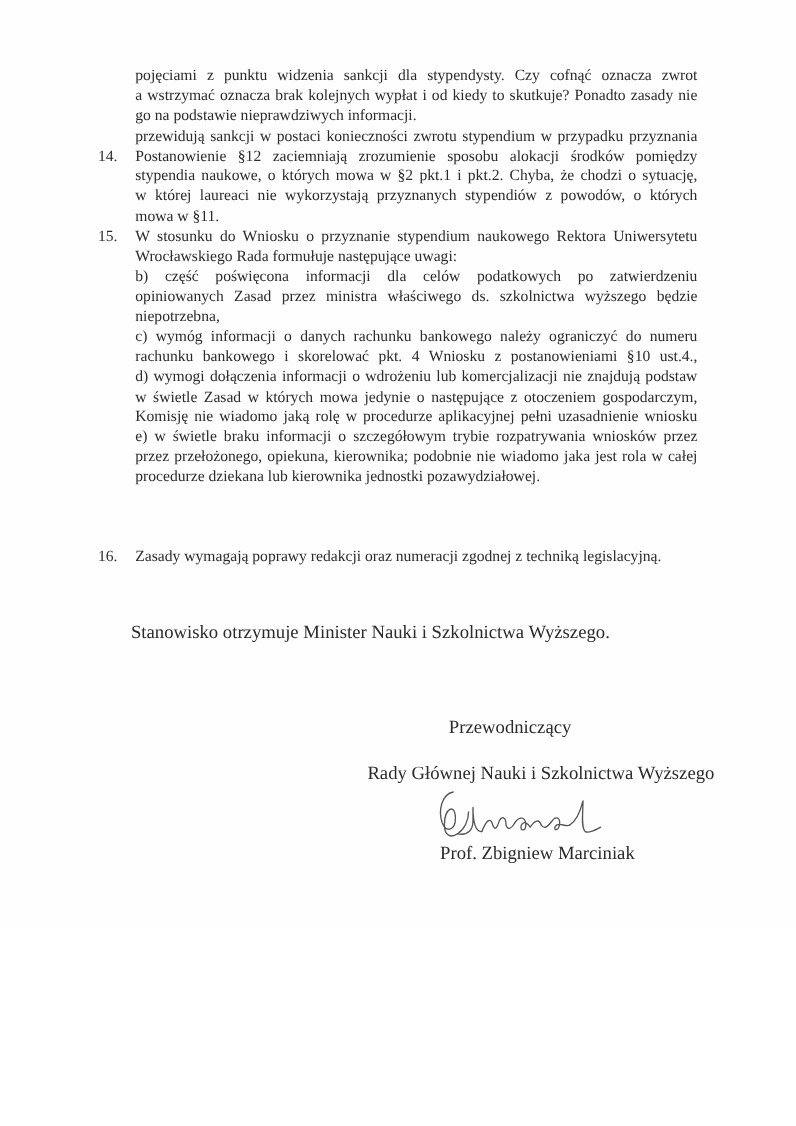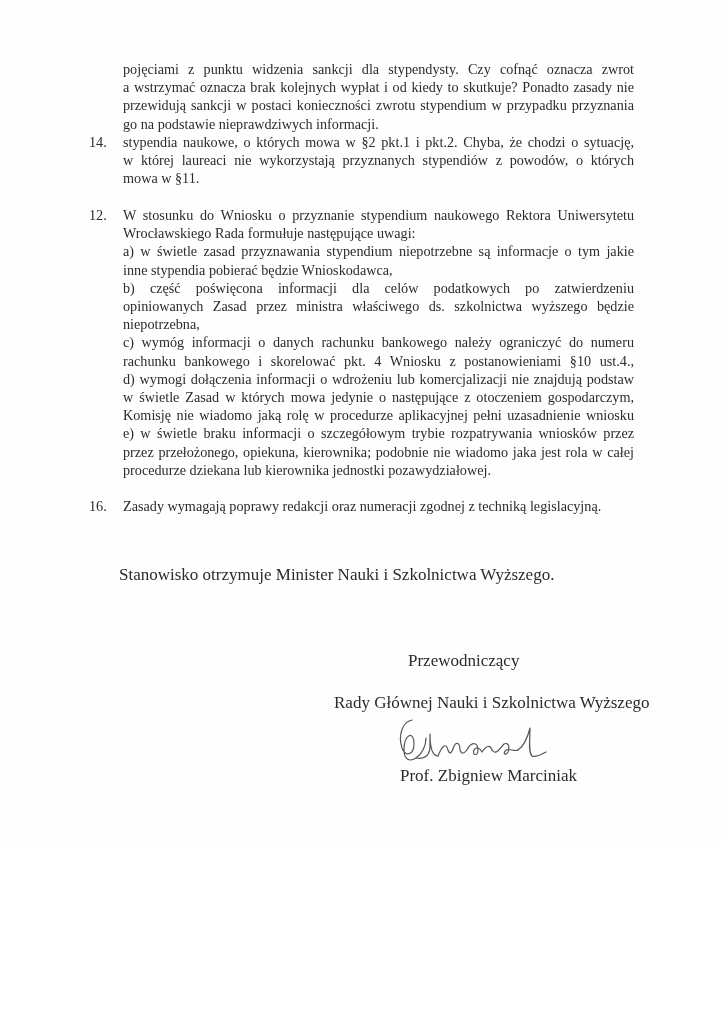--- a/index.html
+++ b/index.html
@@ -50,44 +50,41 @@
 </style>
 </head>
 <body>
 
 <div class="page">
 
   <div class="block" style="top:60px;">
     <div style="padding-left:19px;">
       <span class="line just">pojęciami z punktu widzenia sankcji dla stypendysty. Czy cofnąć oznacza zwrot</span>
       <span class="line just">a wstrzymać oznacza brak kolejnych wypłat i od kiedy to skutkuje? Ponadto zasady nie</span>
+      <span class="line">go na podstawie nieprawdziwych informacji.</span>
       <span class="line just">przewidują sankcji w postaci konieczności zwrotu stypendium w przypadku przyznania</span>
-      <span class="line">go na podstawie nieprawdziwych informacji.</span>
     </div>
   </div>
 
   <div class="block" style="top:133px;">
     <div class="item">
       <span class="num" style="left:-15px;">14.</span>
+      <span class="line just">Postanowienie §12 zaciemniają zrozumienie sposobu alokacji środków pomiędzy</span>
       <span class="line just">stypendia naukowe, o których mowa w §2 pkt.1 i pkt.2. Chyba, że chodzi o sytuację,</span>
       <span class="line just">w której laureaci nie wykorzystają przyznanych stypendiów z powodów, o których</span>
       <span class="line">mowa w §11.</span>
     </div>
   </div>
 
   <div class="block" style="top:206px;">
     <div class="item">
-      <span class="num" style="left:-15px;">12.</span>
+      <span class="num" style="left:-15px;">15.</span>
       <span class="line just">W stosunku do Wniosku o przyznanie stypendium naukowego Rektora Uniwersytetu</span>
       <span class="line">Wrocławskiego Rada formułuje następujące uwagi:</span>
 
-      <div>
-        <span class="line just">a) w świetle zasad przyznawania stypendium niepotrzebne są informacje o tym jakie</span>
-        <span class="line">inne stypendia pobierać będzie Wnioskodawca,</span>
-      </div>
       <div>
         <span class="line just">b) część poświęcona informacji dla celów podatkowych po zatwierdzeniu</span>
         <span class="line just">opiniowanych Zasad przez ministra właściwego ds. szkolnictwa wyższego będzie</span>
         <span class="line">niepotrzebna,</span>
       </div>
       <div>
         <span class="line just">c) wymóg informacji o danych rachunku bankowego należy ograniczyć do numeru</span>
         <span class="line just">rachunku bankowego i skorelować pkt. 4 Wniosku z postanowieniami §10 ust.4.,</span>
       </div>
       <div>

